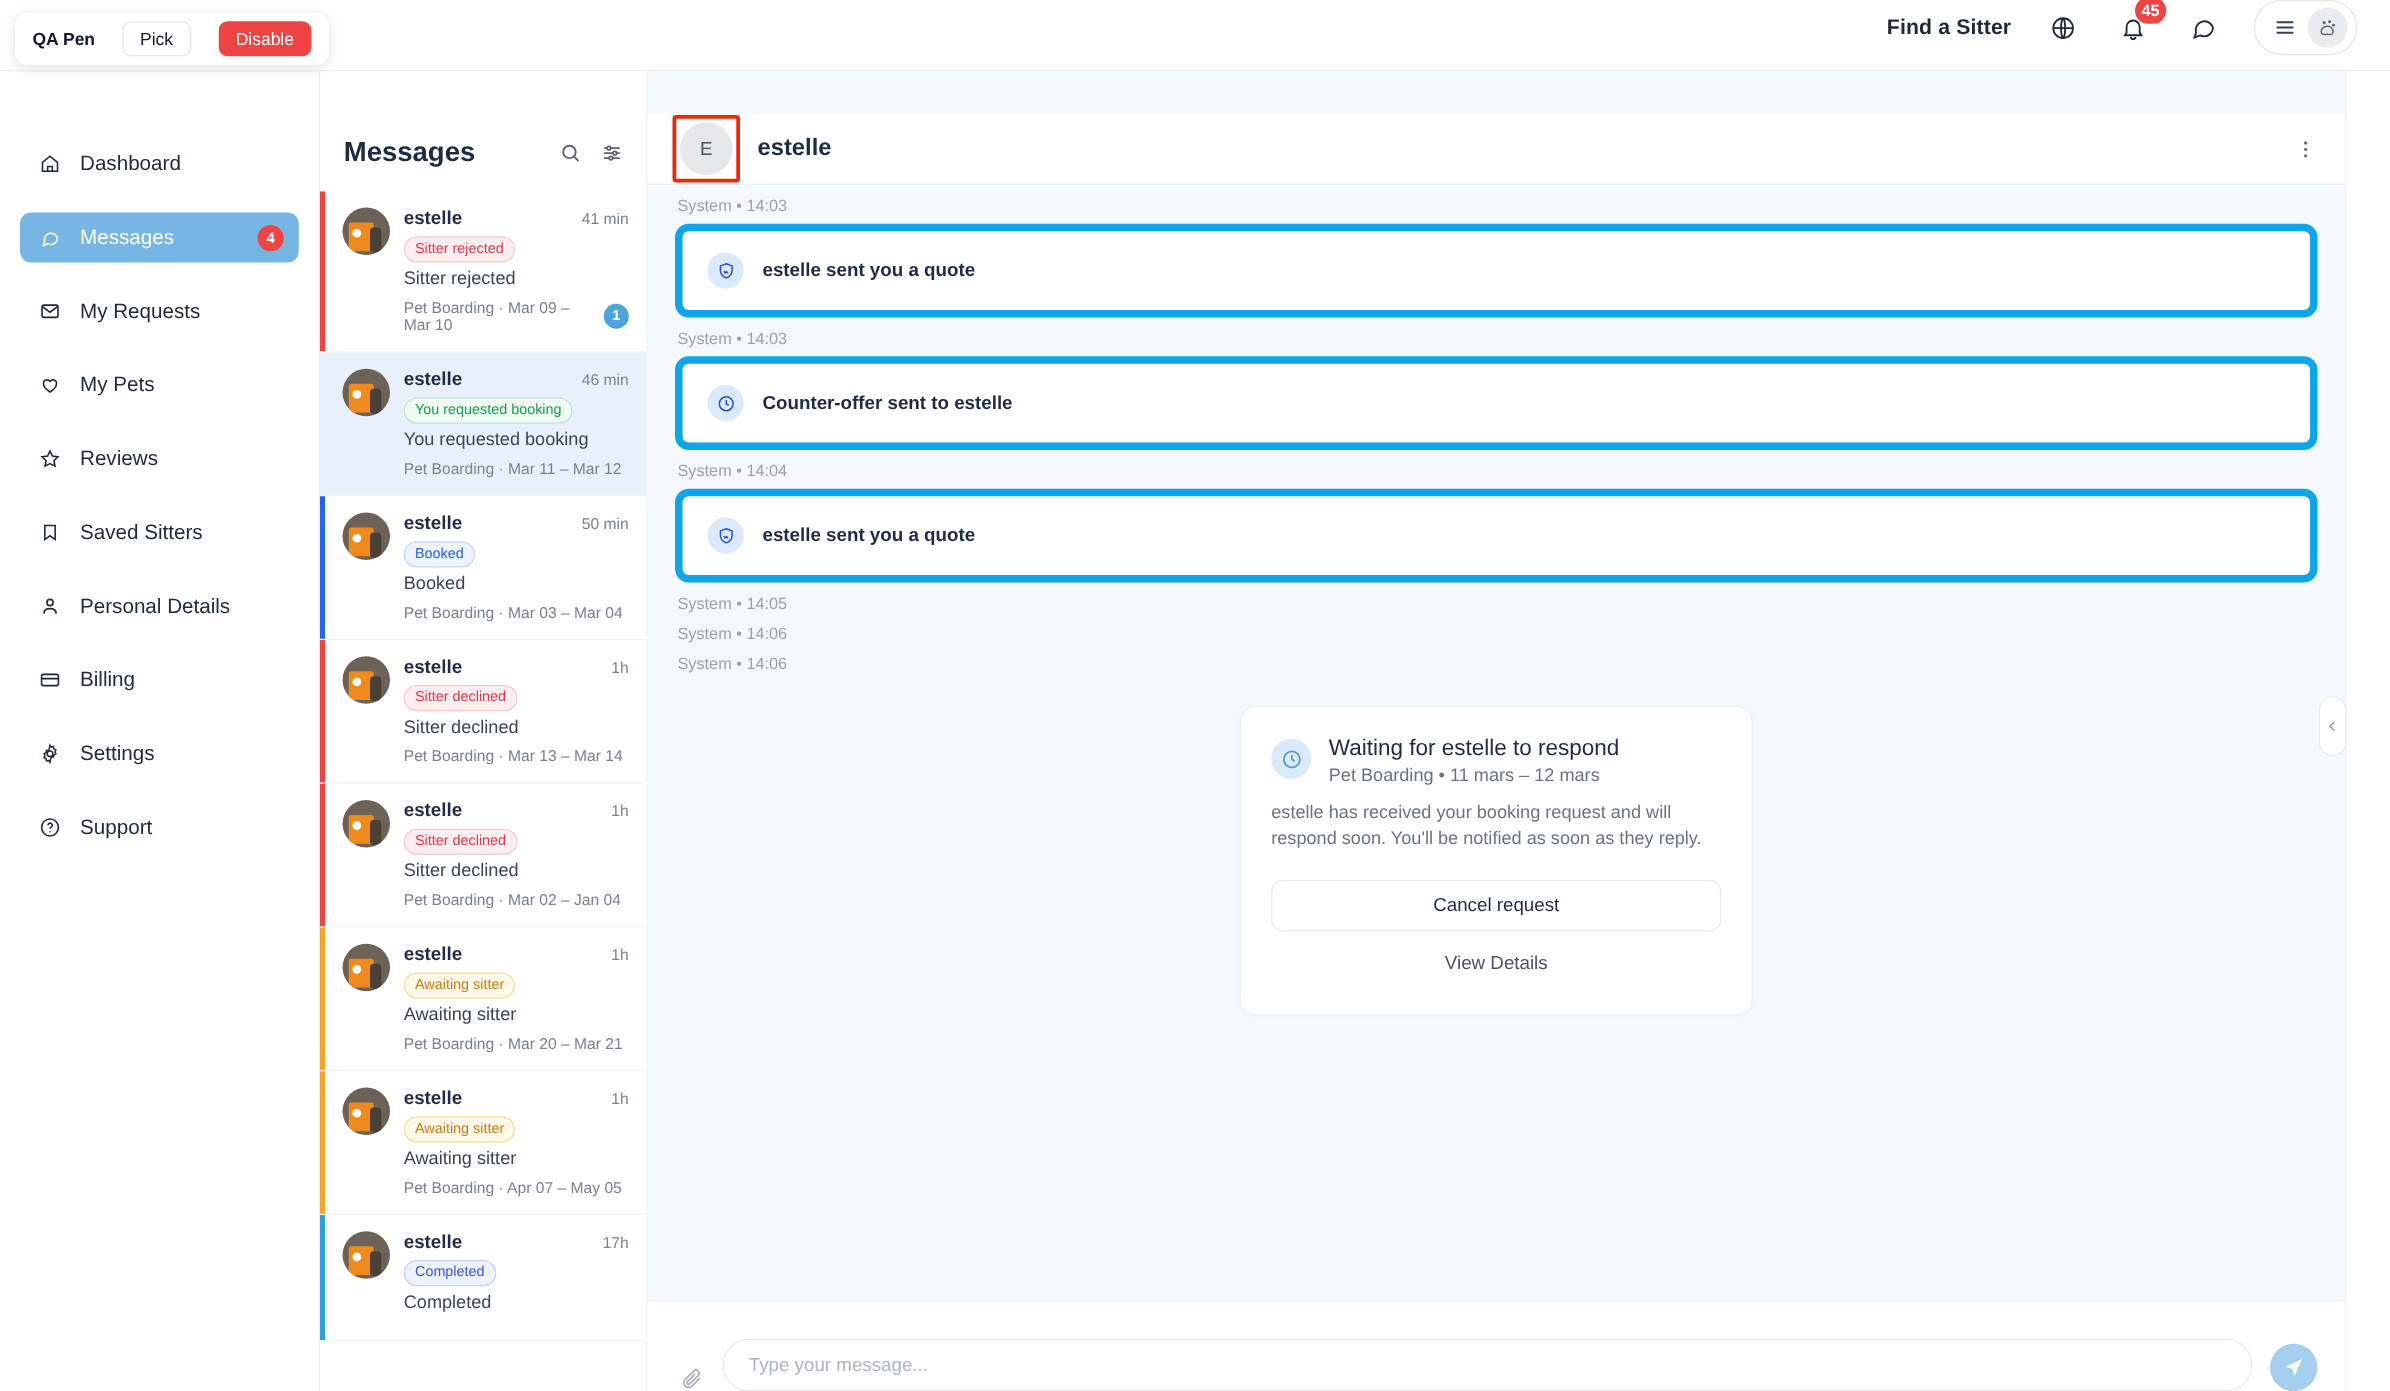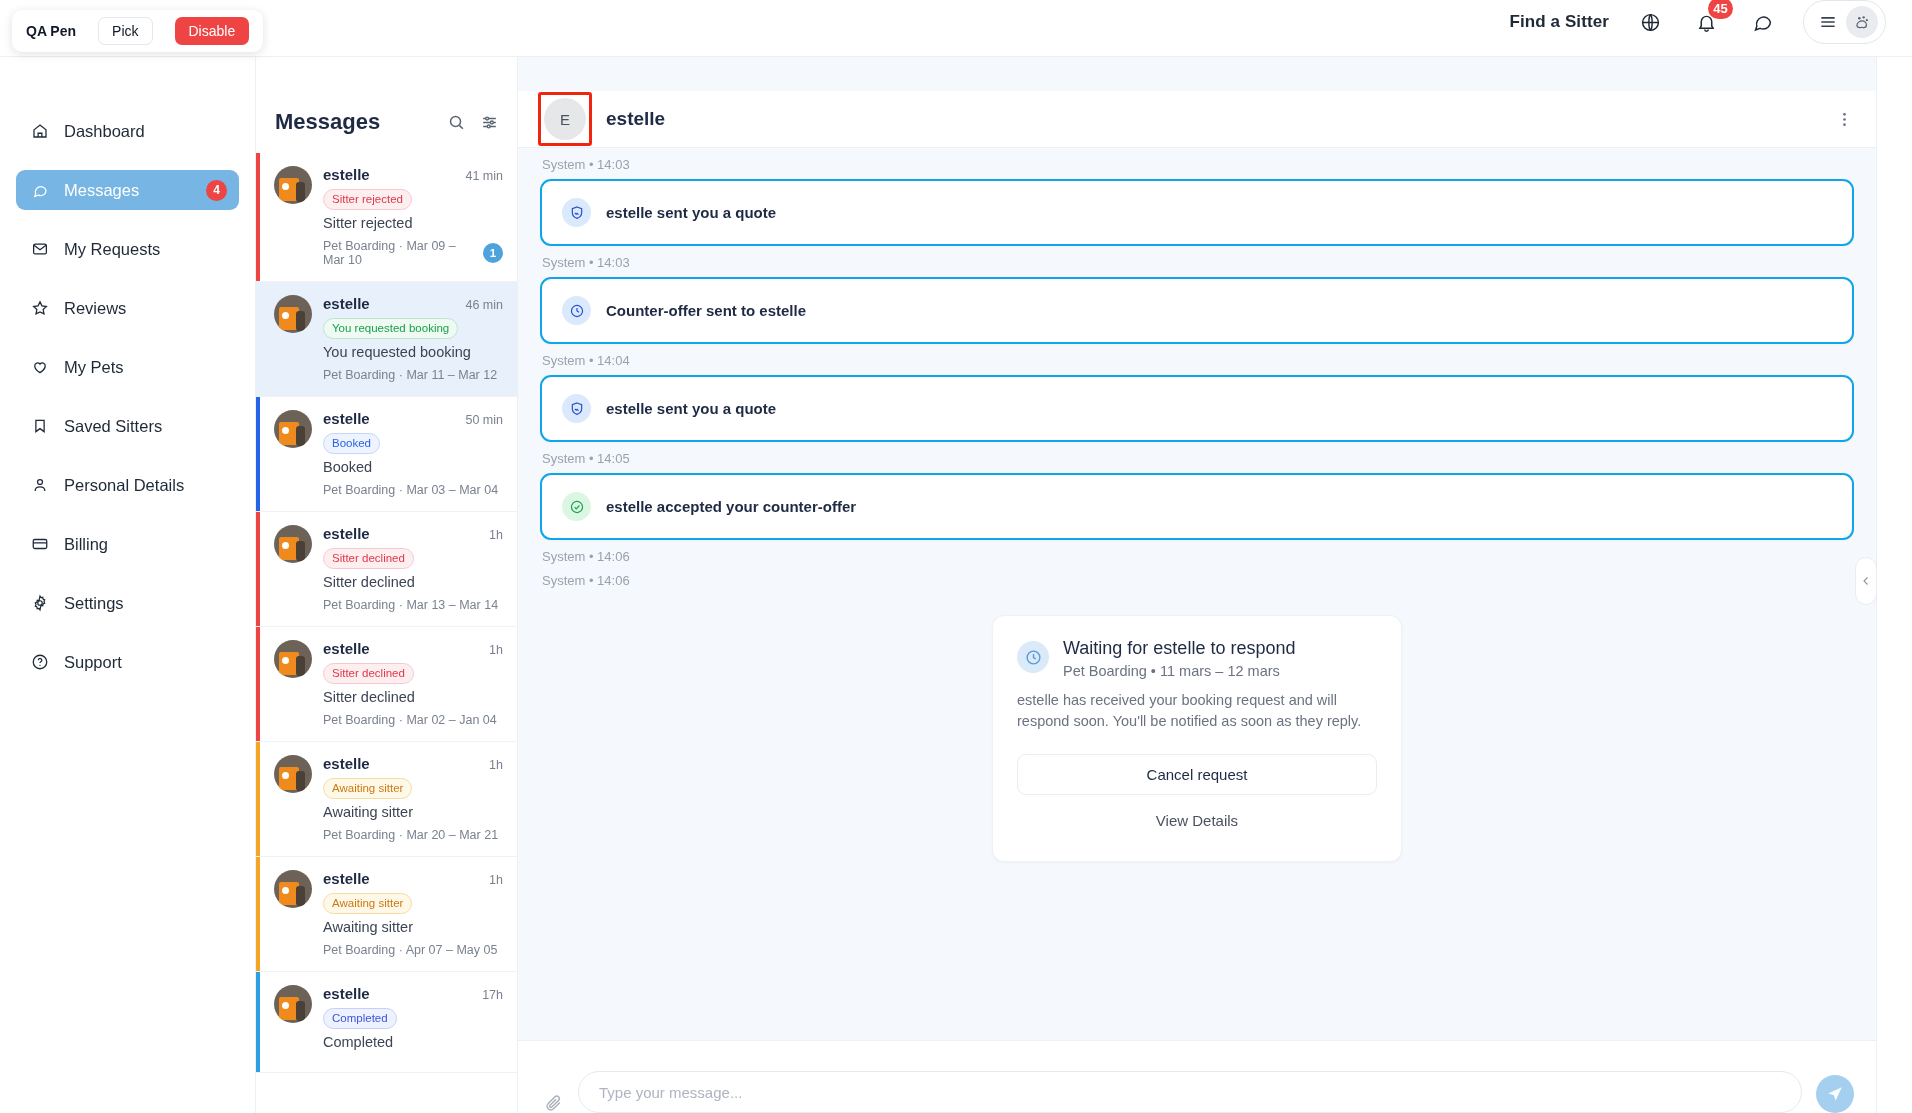--- a/index.html
+++ b/index.html
@@ -164,21 +164,21 @@
     width: 42px; height: 42px; border-radius: 50%; background: #e6e7e9;
     display: flex; align-items: center; justify-content: center;
     font-size: 15px; color: #4a5260; font-weight: 500;
   }
   .chat-name { font-size: 19px; font-weight: 700; color: #1f2a44; margin-left: 14px; }
   .chat-menu { margin-left: auto; color: #6b7280; cursor: pointer; display:flex; }
 
   .chat-scroll { flex: 1; overflow: hidden; padding: 0 22px; position: relative; }
   .sys-time { font-size: 13px; color: #9aa2af; padding: 9px 2px 0 2px; }
   .sys-card {
-    background: #fff; border: 2px solid #0ea5e9; border-radius: 11px;
+    background: #fff; border: 6px solid #0ea5e9; border-radius: 11px;
     display: flex; align-items: center; gap: 15px;
     padding: 17px 20px; margin-top: 7px;
     box-shadow: 0 1px 2px rgba(16,24,40,.03);
   }
   .sys-ico {
     width: 29px; height: 29px; border-radius: 50%; flex: 0 0 29px;
     display: flex; align-items: center; justify-content: center;
   }
   .sys-ico.blue { background: #dbe9fd; color: #2b4fd0; }
   .sys-ico.green { background: #dcf6e4; color: #19a14b; }
@@ -318,33 +318,33 @@
               <rect x="3.5" y="5.5" width="17" height="13" rx="2"></rect>
               <path d="M4 7l8 6 8-6"></path>
             </svg>
         </span>
         <span>My Requests</span>
       </div>
 
       <div class="nav-item">
         <span class="nav-ico">
           <svg width="18" height="18" viewBox="0 0 24 24" fill="none" stroke="currentColor" stroke-width="1.7">
+              <path d="M12 19.5s-7-4.4-7-9a3.9 3.9 0 017-2.4A3.9 3.9 0 0119 10.5c0 4.6-7 9-7 9z"></path>
+            </svg>
+        </span>
+        <span>My Pets</span>
+      </div>
+
+      <div class="nav-item">
+        <span class="nav-ico">
+          <svg width="18" height="18" viewBox="0 0 24 24" fill="none" stroke="currentColor" stroke-width="1.7">
               <path d="M12 3.8l2.6 5.4 5.9.8-4.3 4.1 1.1 5.8L12 17.2l-5.3 2.7 1.1-5.8L3.5 10l5.9-.8z"></path>
             </svg>
         </span>
         <span>Reviews</span>
-      </div>
-
-      <div class="nav-item">
-        <span class="nav-ico">
-          <svg width="18" height="18" viewBox="0 0 24 24" fill="none" stroke="currentColor" stroke-width="1.7">
-              <path d="M12 19.5s-7-4.4-7-9a3.9 3.9 0 017-2.4A3.9 3.9 0 0119 10.5c0 4.6-7 9-7 9z"></path>
-            </svg>
-        </span>
-        <span>My Pets</span>
       </div>
 
       <div class="nav-item">
         <span class="nav-ico">
           <svg width="18" height="18" viewBox="0 0 24 24" fill="none" stroke="currentColor" stroke-width="1.7">
               <path d="M6.5 4.5h11v15l-5.5-4-5.5 4z"></path>
             </svg>
         </span>
         <span>Saved Sitters</span>
       </div>
@@ -568,29 +568,20 @@
                   <svg width="16" height="16" viewBox="0 0 24 24" fill="none" stroke="currentColor" stroke-width="1.8">
                     <path d="M12 3l7 2.6v5.6c0 4.2-3 7.4-7 8.8-4-1.4-7-4.6-7-8.8V5.6z"></path>
                     <path d="M8.8 12l2 1.9 1.4-1.4 2 1.9"></path>
                   </svg>
                 </span>
                 <span class="sys-text">estelle sent you a quote</span>
               </div>
             </div>
             <div>
               <div class="sys-time">System • 14:05</div>
-              <div class="sys-card">
-                <span class="sys-ico green">
-                  <svg width="16" height="16" viewBox="0 0 24 24" fill="none" stroke="currentColor" stroke-width="1.8">
-                    <circle cx="12" cy="12" r="8.3"></circle>
-                    <path d="M8.4 12.2l2.5 2.5 4.7-4.9"></path>
-                  </svg>
-                </span>
-                <span class="sys-text">estelle accepted your counter-offer</span>
-              </div>
             </div>
             <div>
               <div class="sys-time">System • 14:06</div>
             </div>
           </div>
 
         <div class="sys-time">System • 14:06</div>
 
         <div class="status-wrap">
           <div class="status-card">

